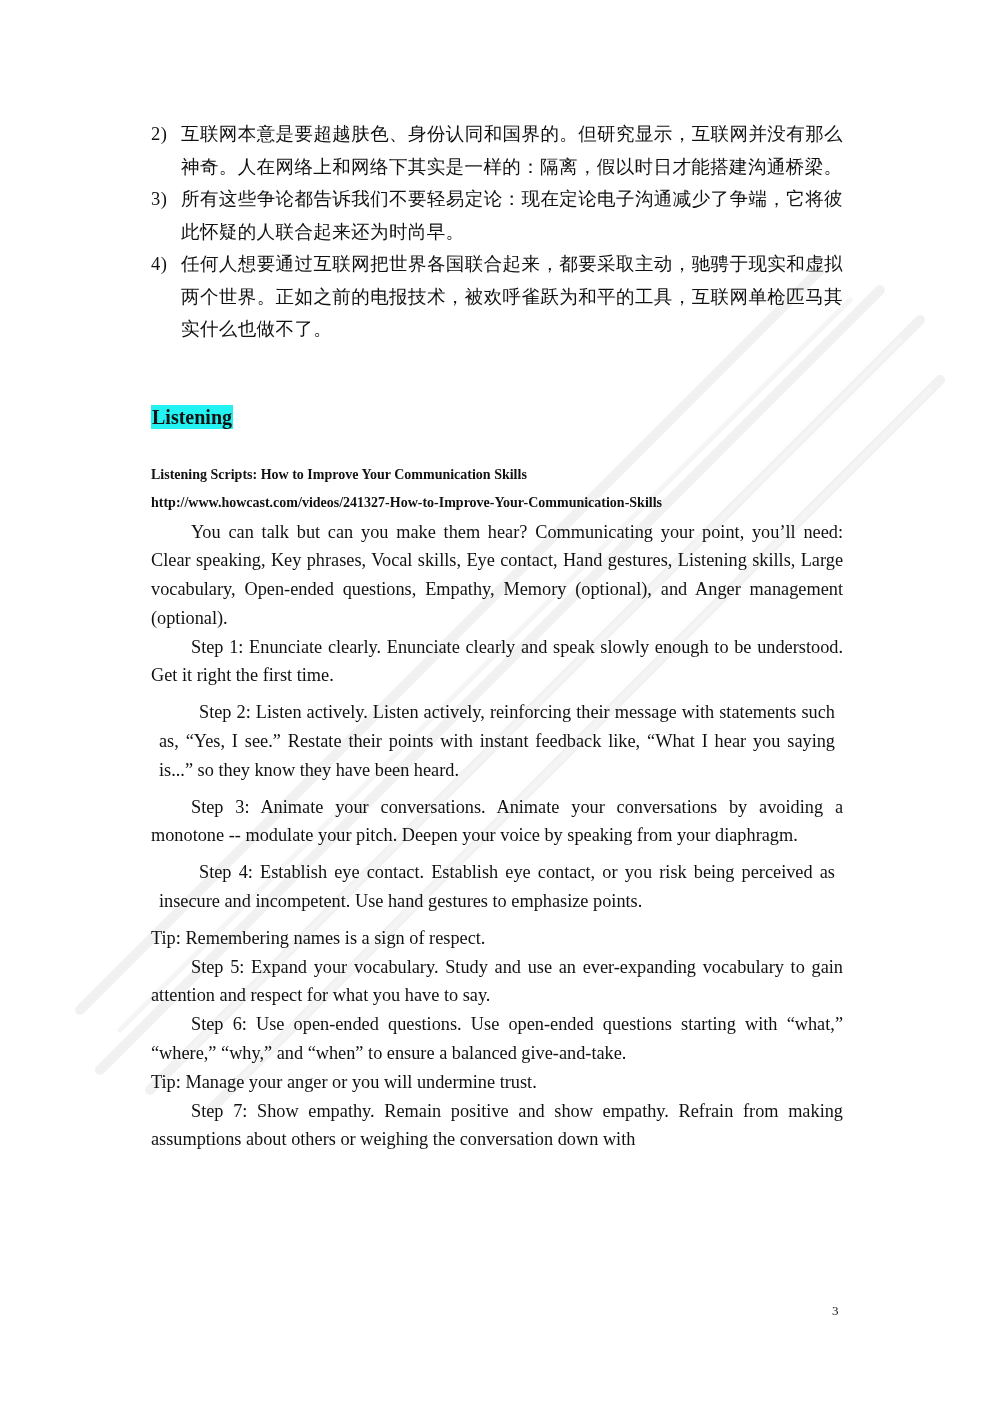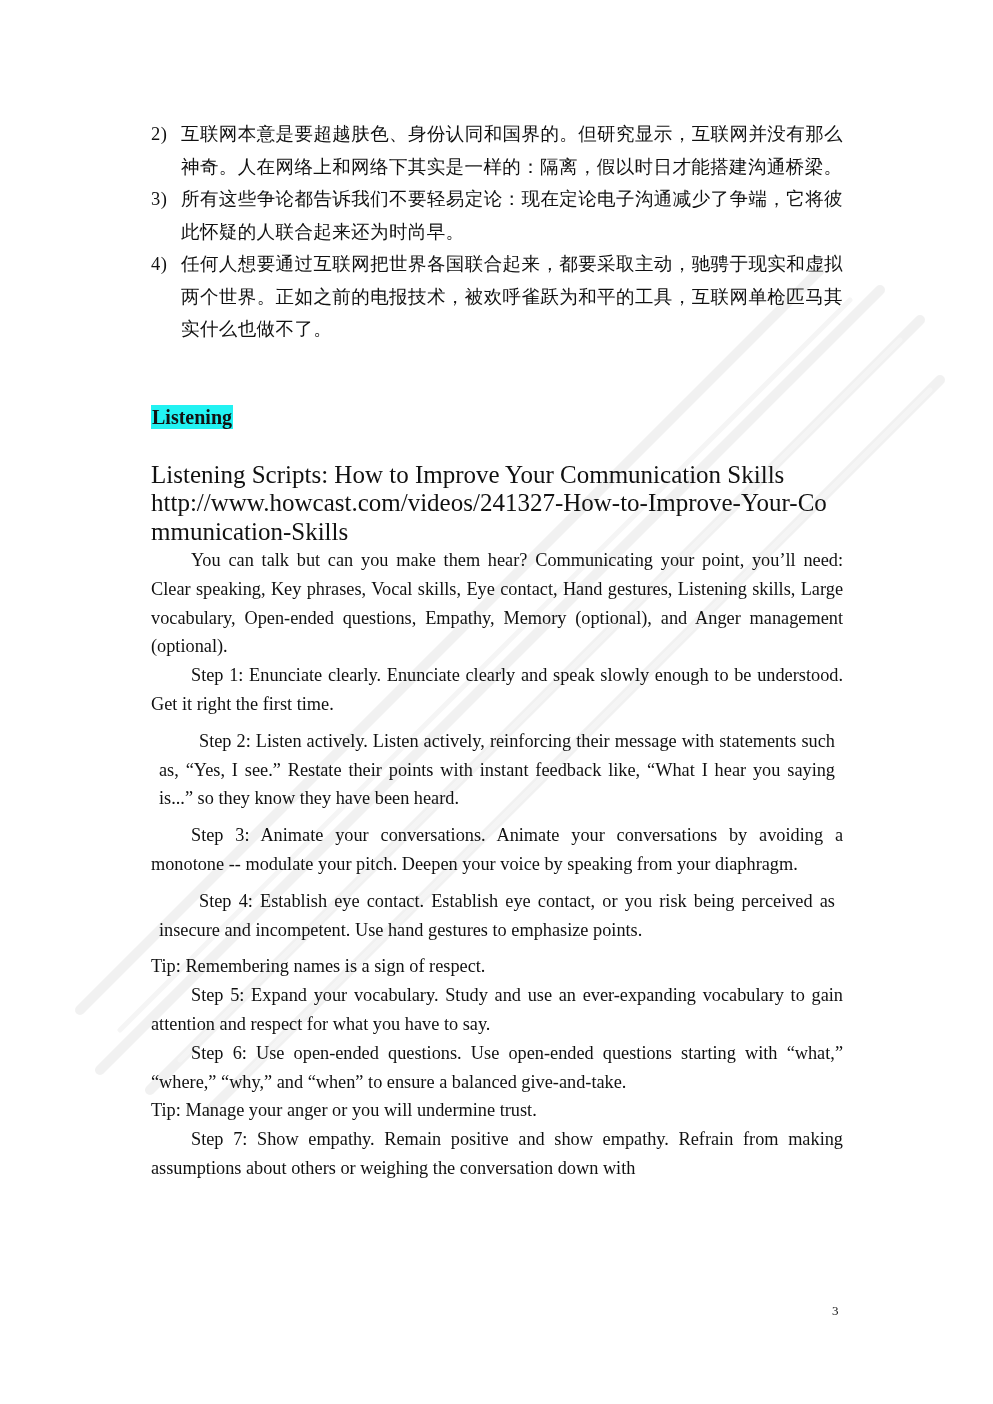--- a/index.html
+++ b/index.html
@@ -64,22 +64,22 @@
       text-align-last: left;
     }
     .question .omega {
       font-family: "DejaVu Sans", sans-serif;
       font-weight: normal;
       font-size: 15px;
       margin-right: 10px;
     }
     .spacer-md { height: 28px; }
     .script-head {
-      font-weight: normal;
-      font-size: 25px;
+      font-weight: bold;
+      font-size: 14px;
       line-height: 28.5px;
       word-break: break-all;
     }
     .para {
       font-size: 18.3px;
       line-height: 28.8px;
       text-align: justify;
     }
     .para.indent { text-indent: 40px; }
     .page-number {

